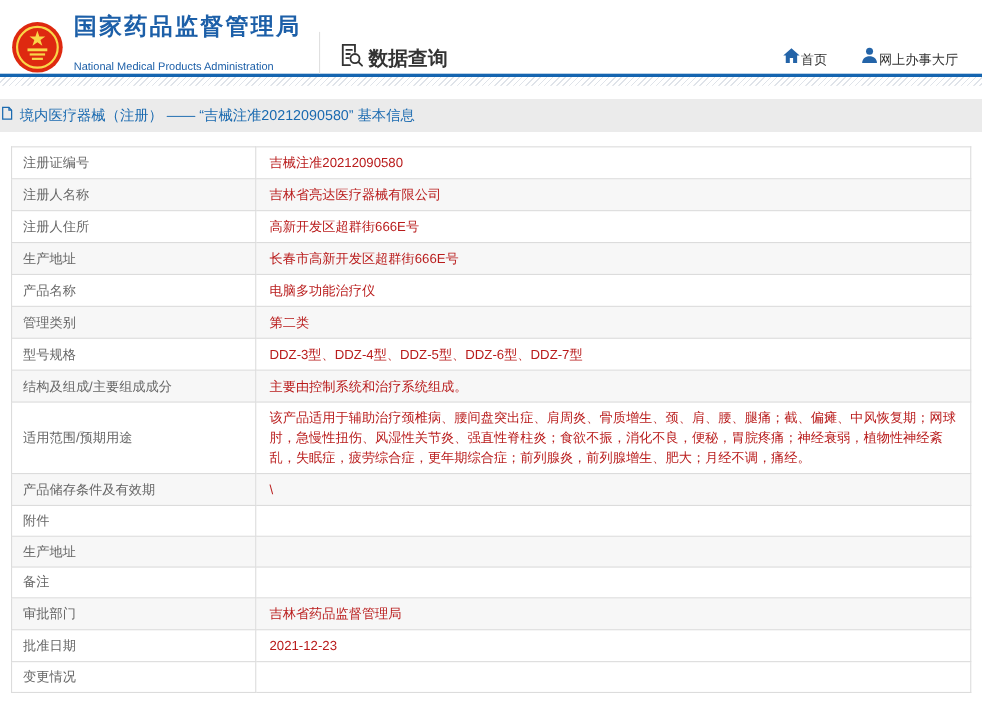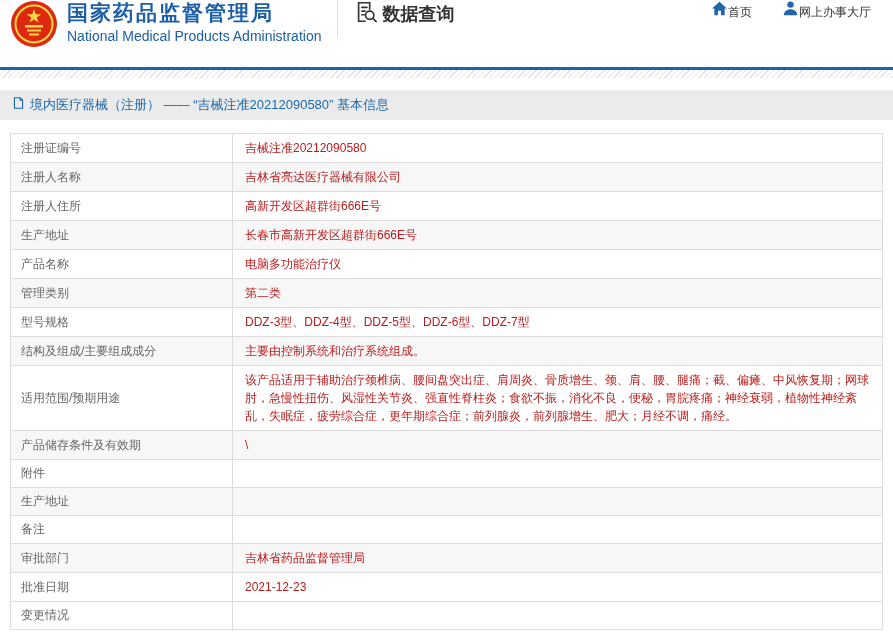--- a/index.html
+++ b/index.html
@@ -1,38 +1,38 @@
 <!DOCTYPE html>
 <html><head>
 <meta charset="utf-8">
 <style>
   * { margin:0; padding:0; box-sizing:border-box; }
   html,body { width:893px; background:#fff; font-family:"Liberation Sans","DejaVu Sans",sans-serif; }
   body { height:637px; overflow:hidden; }
 
   
-  .header { height:67px; display:flex; align-items:flex-start; padding:0 22px 0 10px; background:#fff; }
+  .header { height:67px; display:flex; align-items:flex-end; padding:0 22px 0 10px; background:#fff; }
   .logo { width:48px; height:48px; flex:0 0 auto; }
   .org-block { margin-left:9px; padding-right:16px; }
   .org-cn { font-size:21px; font-weight:bold; color:#1c5fa8; letter-spacing:2px; line-height:1.25; }
-  .org-en { font-size:14px; color:#1c5fa8; margin-top:2px; }
+  .org-en { font-size:10px; color:#1c5fa8; margin-top:18px; }
   .header-divider { width:1px; height:38px; background:#e0e0e0; }
   .data-query { display:flex; align-items:center; margin-left:16px; cursor:pointer; }
   .data-query svg { width:24px; height:24px; }
   .data-query-label { font-size:18px; font-weight:700; color:#333; margin-left:4px; }
   .header-nav { margin-left:auto; display:flex; gap:30px; }
   .nav-item { display:flex; flex-direction:row; align-items:center; cursor:pointer; }
   .nav-item svg { width:17px; height:17px; margin-bottom:3px; }
   .nav-label { font-size:12px; color:#333; white-space:nowrap; }
 
   .blue-line { height:3px; background:#1565b0; }
   .hatch-band { height:8px; background:repeating-linear-gradient(135deg,#ffffff 0 3px,#dfe3e9 3px 4px); }
 
   
-  .breadcrumb-wrap { margin-top:12px; height:30px; background:#ebebeb; display:flex; align-items:center; padding:0 12px; }
+  .breadcrumb-wrap { margin-top:12px; height:30px; background:#ebebeb; display:flex; align-items:center; padding:0 0; }
   .breadcrumb-wrap svg { width:13px; height:14px; margin-right:5px; flex:0 0 auto; }
   .breadcrumb-text { font-size:13px; color:#1a6ab0; }
 
   
   .table-wrap { margin:13px 10px 0 10px; }
   table { width:100%; border-collapse:collapse; font-size:12px; table-layout:fixed; }
   td { border:1px solid #dcdcdc; vertical-align:middle; }
   tr.even { background:#f7f7f7; }
   tr.odd { background:#ffffff; }
   .label-cell { width:222px; text-align:left; color:#666; padding:5px 10px; height:25px; }

